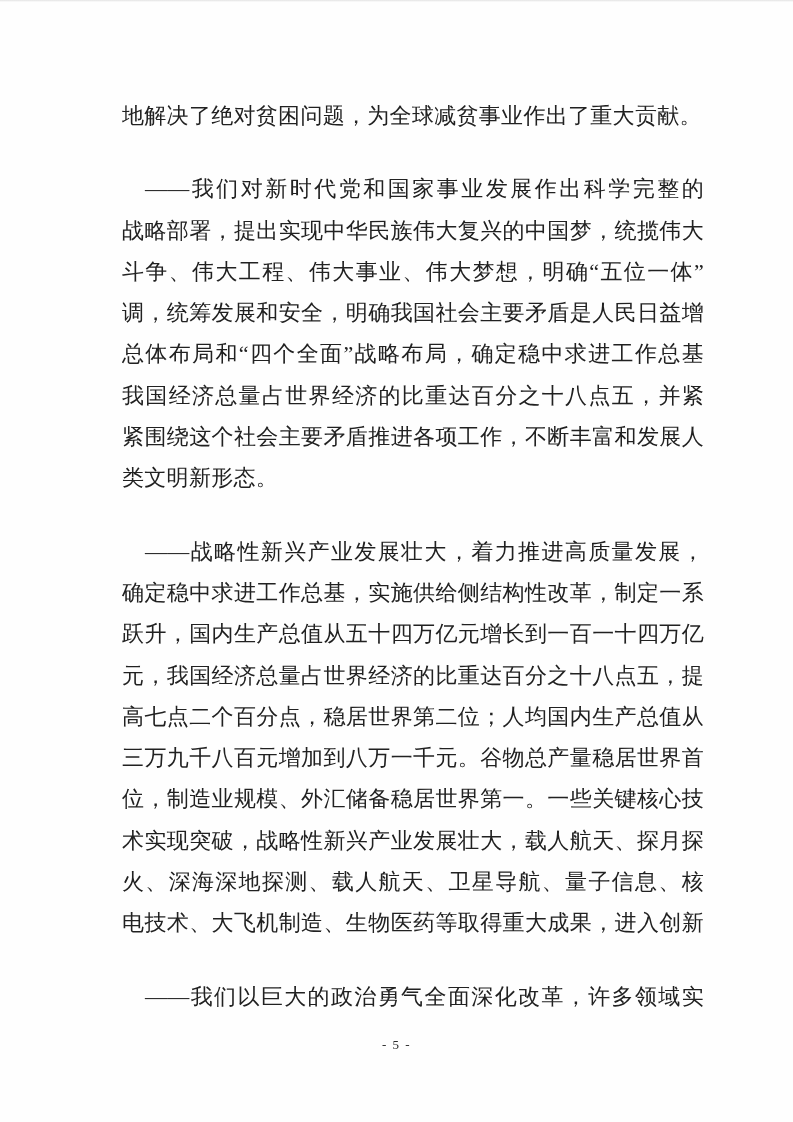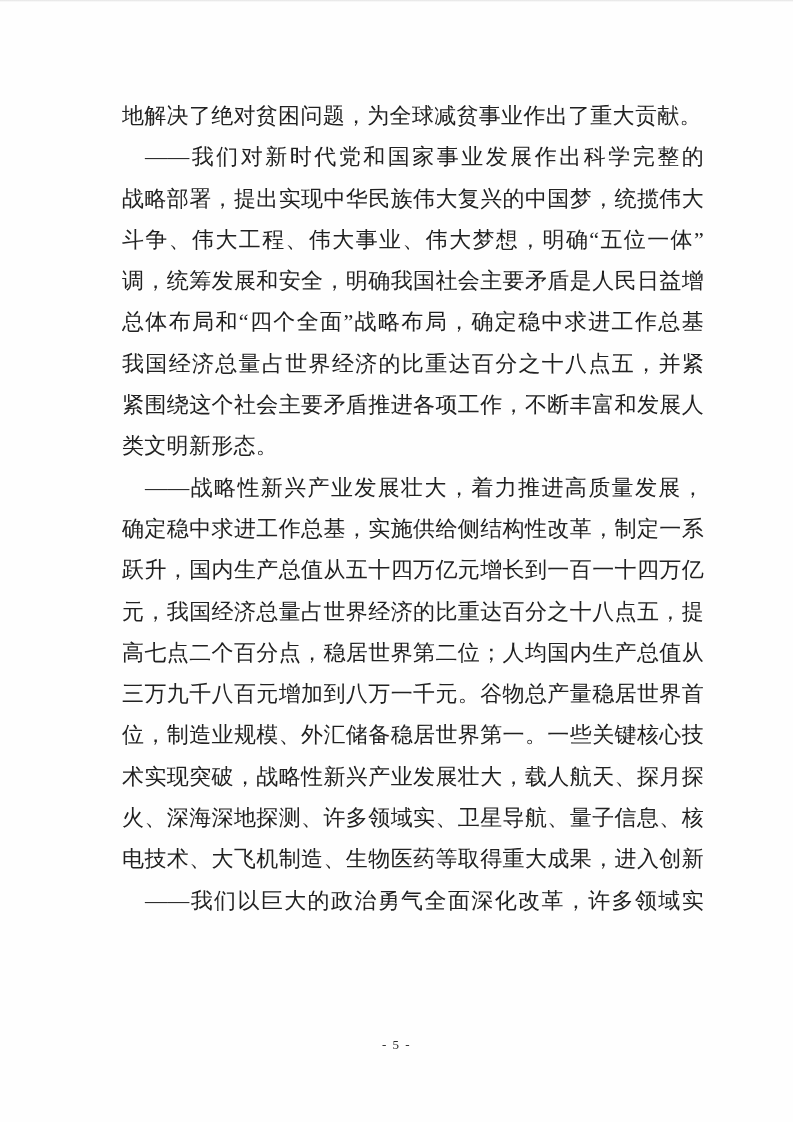--- a/index.html
+++ b/index.html
@@ -43,20 +43,21 @@
     white-space: normal;
     font-weight: 400;
     text-align: left;
   }
   .line.just {
     text-align: justify;
     text-align-last: justify;
   }
   .line.indent {
     text-indent: 23px;
+    margin-top: 32px;
   }
   .page-number {
     position: absolute;
     top: 1037px;
     left: 0;
     width: 100%;
     text-align: center;
     font-size: 13px;
     line-height: 16px;
     color: #2a2a2a;
@@ -79,18 +80,18 @@
       <div class="line just">紧围绕这个社会主要矛盾推进各项工作，不断丰富和发展人</div>
       <div class="line">类文明新形态。</div>
       <div class="line indent just">——战略性新兴产业发展壮大，着力推进高质量发展，</div>
       <div class="line just">确定稳中求进工作总基，实施供给侧结构性改革，制定一系列</div>
       <div class="line just">跃升，国内生产总值从五十四万亿元增长到一百一十四万亿</div>
       <div class="line just">元，我国经济总量占世界经济的比重达百分之十八点五，提</div>
       <div class="line just">高七点二个百分点，稳居世界第二位；人均国内生产总值从</div>
       <div class="line just">三万九千八百元增加到八万一千元。谷物总产量稳居世界首</div>
       <div class="line just">位，制造业规模、外汇储备稳居世界第一。一些关键核心技</div>
       <div class="line just">术实现突破，战略性新兴产业发展壮大，载人航天、探月探</div>
-      <div class="line just">火、深海深地探测、许多领域实、卫星导航、量子信息、核</div>
+      <div class="line just">火、深海深地探测、载人航天、卫星导航、量子信息、核</div>
       <div class="line just">电技术、大飞机制造、生物医药等取得重大成果，进入创新</div>
       <div class="line indent just">——我们以巨大的政治勇气全面深化改革，许多领域实</div>
     </div>
   <div class="page-number">- 5 -</div>
 </div>
 
 </body></html>

